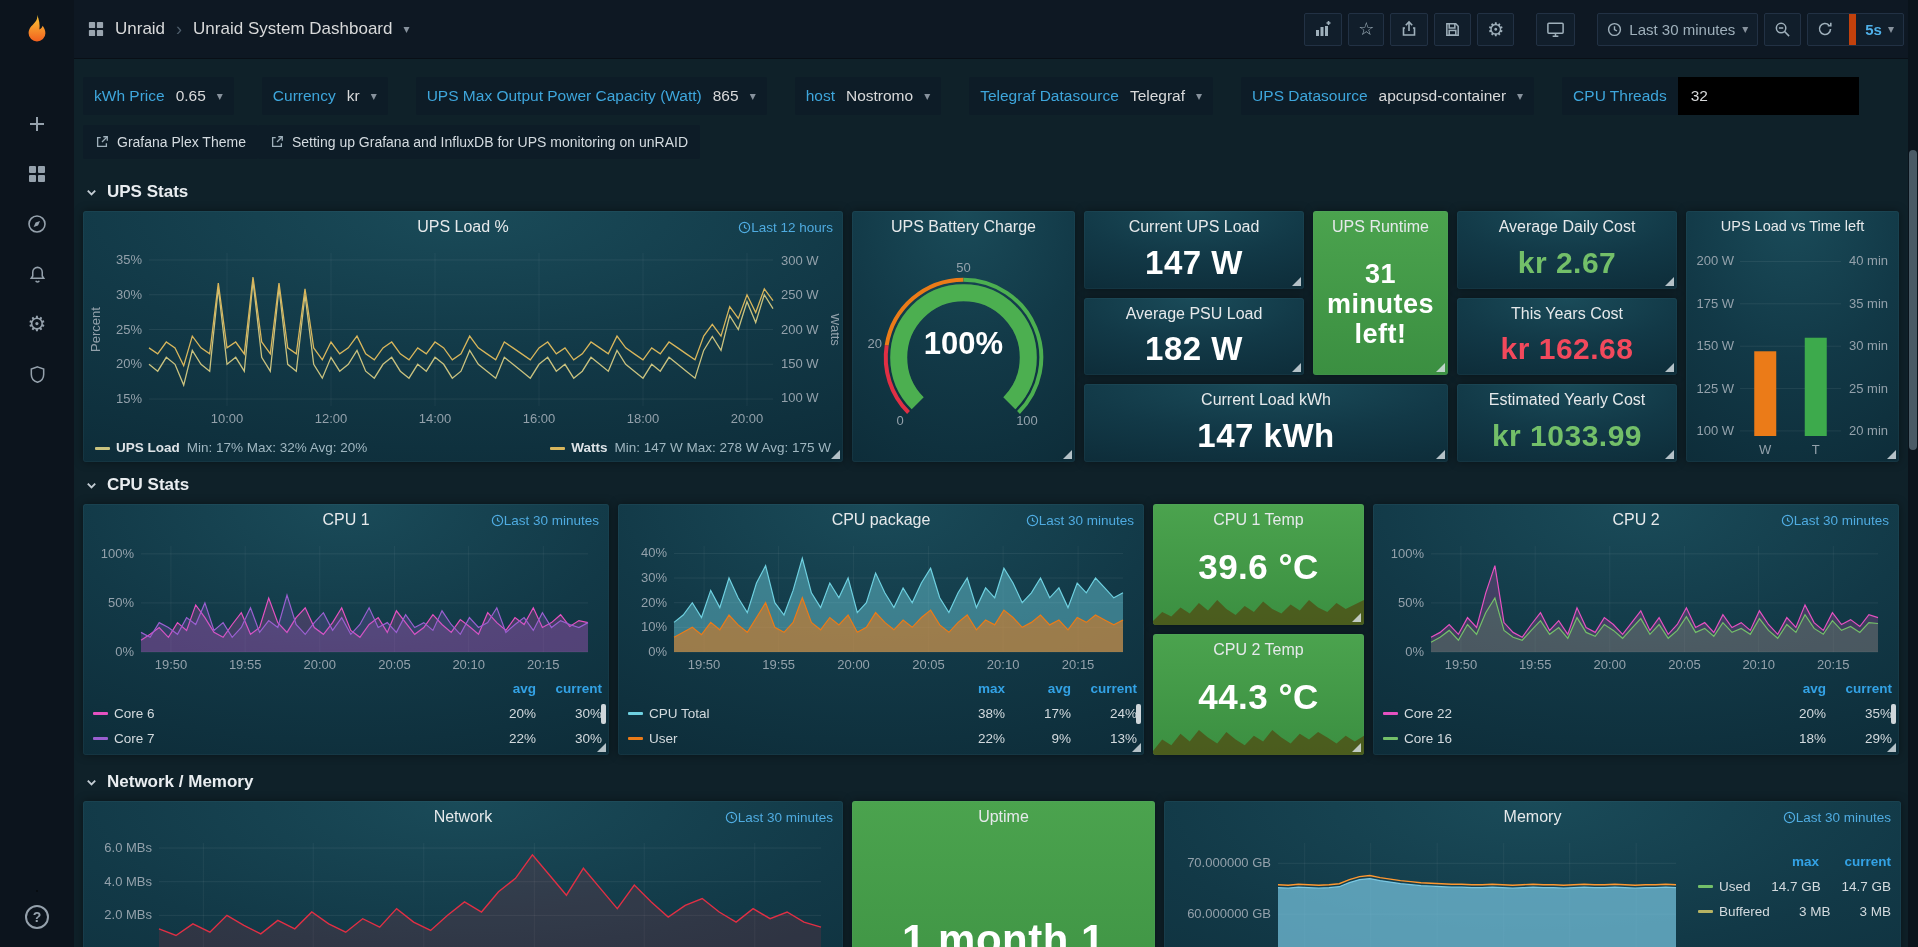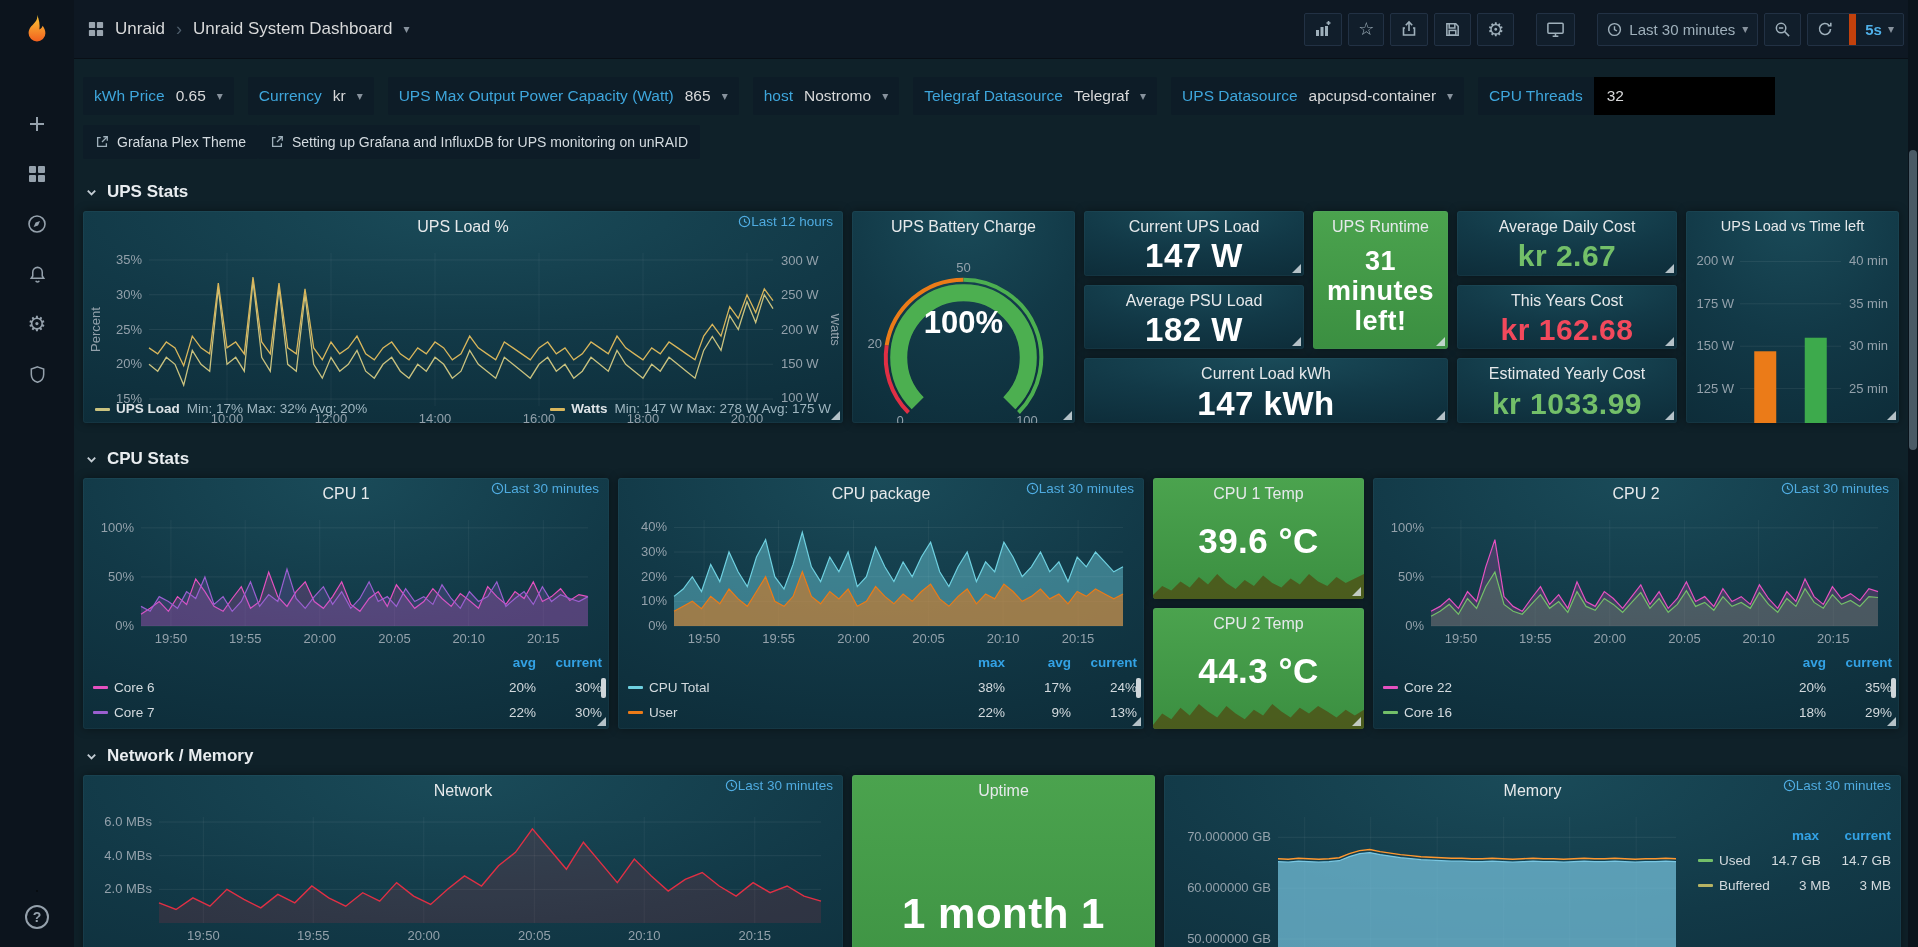--- a/index.html
+++ b/index.html
@@ -25,45 +25,45 @@
   .nav-right{margin-left:auto;display:flex;align-items:center;gap:6px}
   .nav-btn{height:33px;min-width:36px;padding:0 9px;background:#111e2b;border:1px solid #223144;border-radius:2px;display:flex;align-items:center;justify-content:center;gap:7px;color:#9fb0bb;font-size:15px;cursor:pointer;white-space:nowrap}
   .nav-btn.split{padding:0}
   .nav-btn.split .seg{display:flex;align-items:center;gap:6px;padding:0 9px;height:100%}
   .nav-btn.split .seg+.seg{border-left:7px solid #c2410c}
   .refresh-val{color:#4fb0e8;font-weight:600}
   .nav-gap{width:10px}
 
   
   .content{position:absolute;left:74px;top:59px;right:0;padding:18px 9px 0 9px}
-  .var-row{display:flex;gap:14px;flex-wrap:nowrap;white-space:nowrap;margin-bottom:10px}
+  .var-row{display:flex;gap:28px;flex-wrap:nowrap;white-space:nowrap;margin-bottom:10px}
   .chip{display:flex;align-items:center;height:38px;background:#0d1c27;padding:0 11px;gap:11px;font-size:15.5px;border-radius:2px}
   .chip-label{color:#3ea6dc;font-weight:500}
   .chip-value{color:#d8d9da;display:flex;gap:8px;align-items:center;cursor:pointer;font-weight:500}
   .chip.threads{padding-right:0}
   .threads-input{width:181px;height:38px;background:#000;display:flex;align-items:center;padding:0 13px;color:#d8d9da;cursor:text}
   .links-row{display:flex;margin-bottom:14px}
   .link-chip{height:34px;background:#0d1c27;display:flex;gap:8px;align-items:center;padding:0 12px;font-size:14px;color:#d4dbe0;cursor:pointer;border-radius:2px}
   .link-chip svg{color:#9fb0bb}
 
   .section-header{display:flex;align-items:center;gap:9px;height:38px;font-size:17px;font-weight:700;color:#e9edf0;cursor:pointer;padding-left:2px}
   .section-header svg{color:#c3ccd3}
 
-  .row-ups{display:grid;grid-template-columns:760px 223px 593px 213px;gap:9px;height:212px;margin-bottom:17px}
+  .row-ups{display:grid;grid-template-columns:760px 223px 593px 213px;gap:9px;height:251px;margin-bottom:4px}
   .stats-grid{display:grid;grid-template-columns:220px 135px 220px;grid-template-rows:1fr 1fr 1fr;gap:9px}
   .row-cpu{display:grid;grid-template-columns:526px 526px 211px 526px;gap:9px;height:251px;margin-bottom:8px}
   .temp-col{display:grid;grid-template-rows:1fr 1fr;gap:9px}
   .row-net{display:grid;grid-template-columns:760px 303px 737px;gap:9px;height:251px}
 
   
   .panel{position:relative;background:radial-gradient(120% 130% at 50% 0%,#1a4b59 0%,#123947 45%,#0c2935 100%);border-radius:3px;box-shadow:0 0 10px rgba(0,0,0,.4),inset 0 0 0 1px rgba(140,190,210,.06);overflow:hidden}
   .panel::after{content:"";position:absolute;right:3px;bottom:3px;width:0;height:0;border-bottom:9px solid rgba(222,230,235,.8);border-left:9px solid transparent}
   .panel.green{background:linear-gradient(180deg,#4ba34e 0%,#3b8f41 100%)}
   .panel-title{text-align:center;font-size:16px;font-weight:500;padding-top:7px;color:#e6e9eb;white-space:nowrap;cursor:pointer}
-  .timerange{position:absolute;top:3px;right:10px;display:flex;align-items:center;color:#4fabe0;font-size:13.5px;cursor:pointer;z-index:3}
+  .timerange{position:absolute;top:9px;right:10px;display:flex;align-items:center;color:#4fabe0;font-size:13.5px;cursor:pointer;z-index:3}
 
   .chart{position:absolute}
   .ups-chart{top:32px;left:4px;right:4px;bottom:34px}
   .cpu-chart{top:32px;left:4px;right:7px;height:138px}
   .net-chart{top:32px;left:4px;right:8px;height:138px}
   .gauge-wrap{position:absolute;top:34px;left:0;right:0;bottom:8px}
   .gauge-value{position:absolute;left:0;right:0;top:53%;transform:translateY(-50%);text-align:center;font-size:31px;font-weight:700;color:#fff;z-index:2}
   .bar-chart{position:absolute;top:30px;left:2px;right:2px;bottom:2px}
   .spark{position:absolute;left:0;right:0;bottom:0;height:30px}
   .mem-body{position:absolute;top:32px;left:4px;right:6px;bottom:4px;display:flex}

